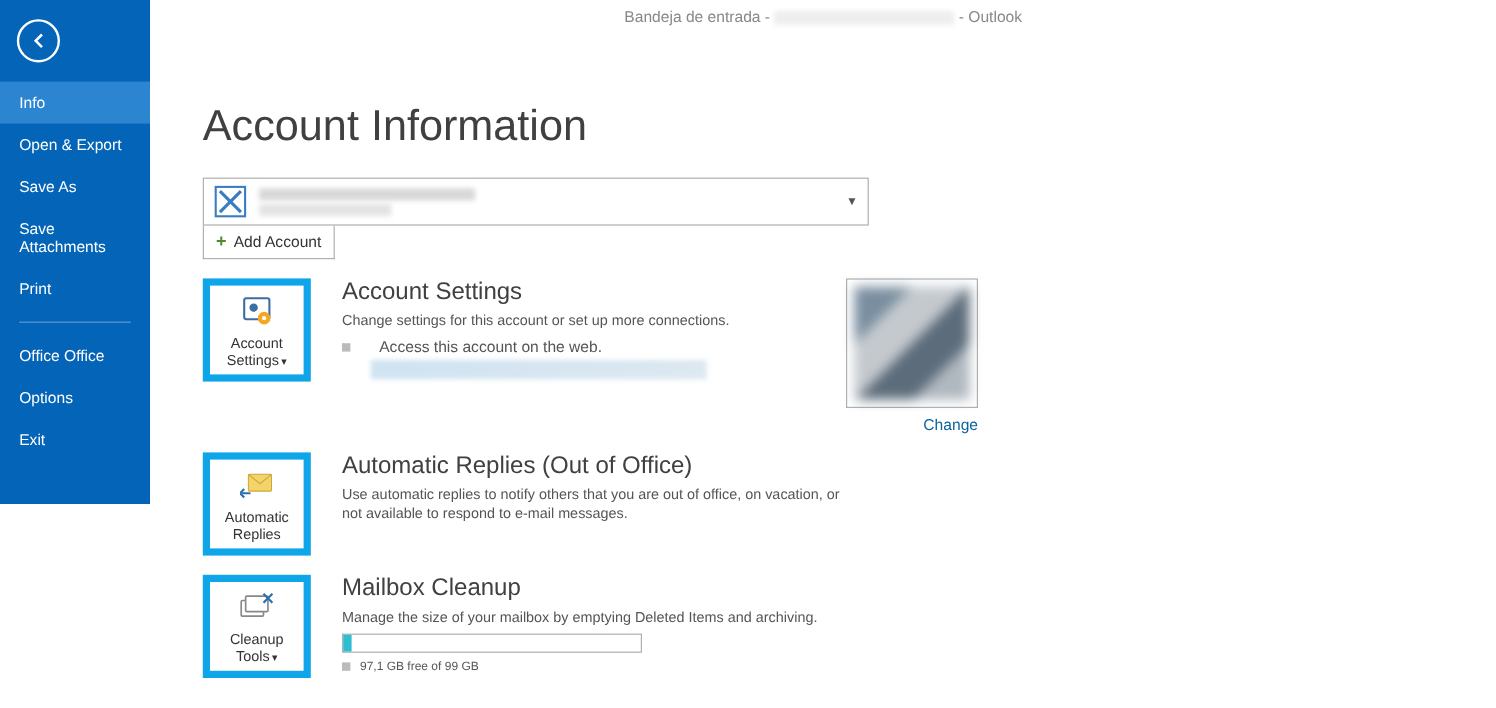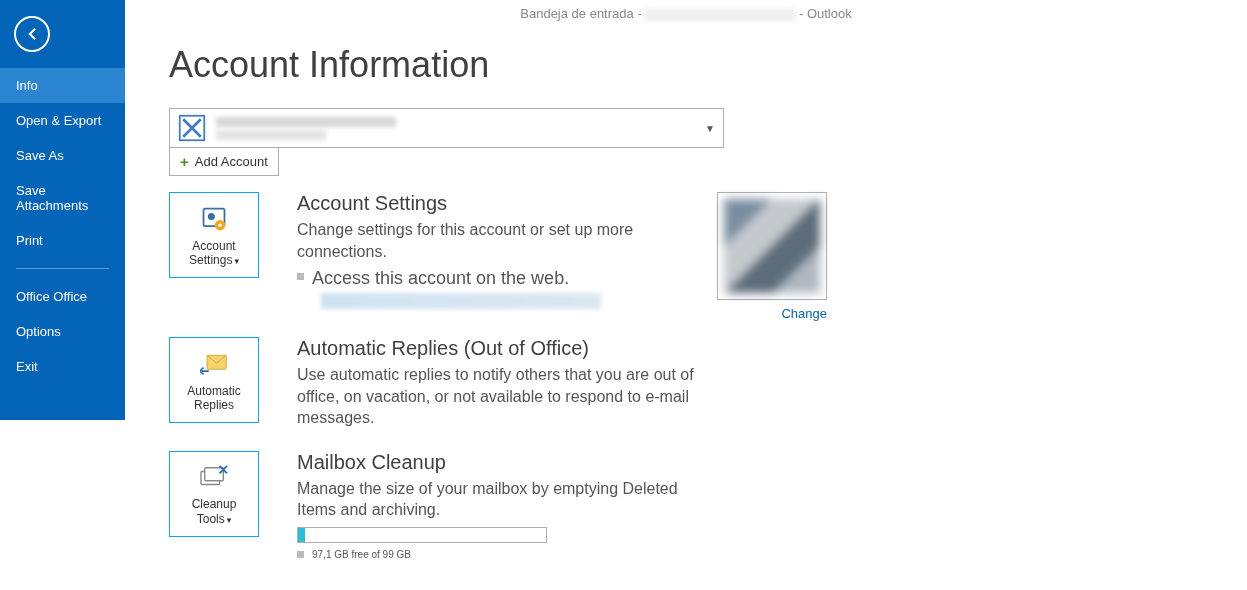--- a/index.html
+++ b/index.html
@@ -70,20 +70,21 @@
     width: calc(100% - 125px);
     height: 100%;
     padding: 44px 44px 0 44px;
     overflow: auto;
   }
   h1.page-title {
     font-size: 36px;
     font-weight: 300;
     color: #404040;
     margin-bottom: 22px;
+    margin-top: 40px;
   }
   .account-picker {
     width: 555px;
     height: 40px;
     border: 1px solid #b0b0b0;
     display: flex;
     align-items: center;
     padding: 0 8px;
     position: relative;
     cursor: pointer;
@@ -124,56 +125,56 @@
     font-weight: bold;
     font-size: 15px;
   }
   .section-row {
     display: flex;
     margin-top: 16px;
   }
   .big-btn {
     width: 90px;
     height: 86px;
-    border: 1px solid #0ea5e9;
+    border: 6px solid #0ea5e9;
     display: flex;
     flex-direction: column;
     align-items: center;
     justify-content: center;
     text-align: center;
     font-size: 12px;
     line-height: 1.2;
     cursor: pointer;
     padding: 4px;
-    margin-right: 38px;
+    margin-right: 26px;
     flex-shrink: 0;
   }
   .big-btn .icon-slot { height: 32px; display:flex; align-items:center; justify-content:center; margin-bottom:4px; }
   .big-btn .caret { font-size: 9px; margin-left: 2px; }
   .section-content {
     flex: 1;
     max-width: 420px;
   }
   .section-content h2 {
     font-size: 20px;
     font-weight: 400;
     color: #404040;
     margin-bottom: 4px;
   }
   .section-content p.desc {
     color: #555;
-    font-size: 16px;
+    font-size: 12px;
     line-height: 1.35;
     margin-bottom: 6px;
   }
   .bullet-row {
     display: flex;
     align-items: flex-start;
-    gap: 8px;
-    font-size: 18px;
+    gap: 24px;
+    font-size: 13px;
     color: #555;
   }
   .bullet-row .sq { width:7px; height:7px; background:#bbb; margin-top:5px; flex-shrink:0;}
   .blurred-link {
     margin-top: 4px;
     margin-left: 24px;
     width: 280px; height: 16px;
     background: linear-gradient(90deg,#cfe3f2,#dde8f0);
     filter: blur(2px);
   }

